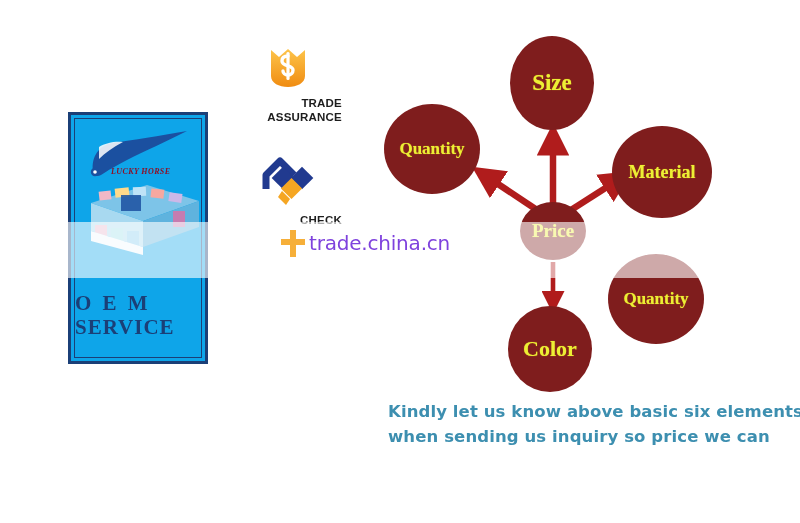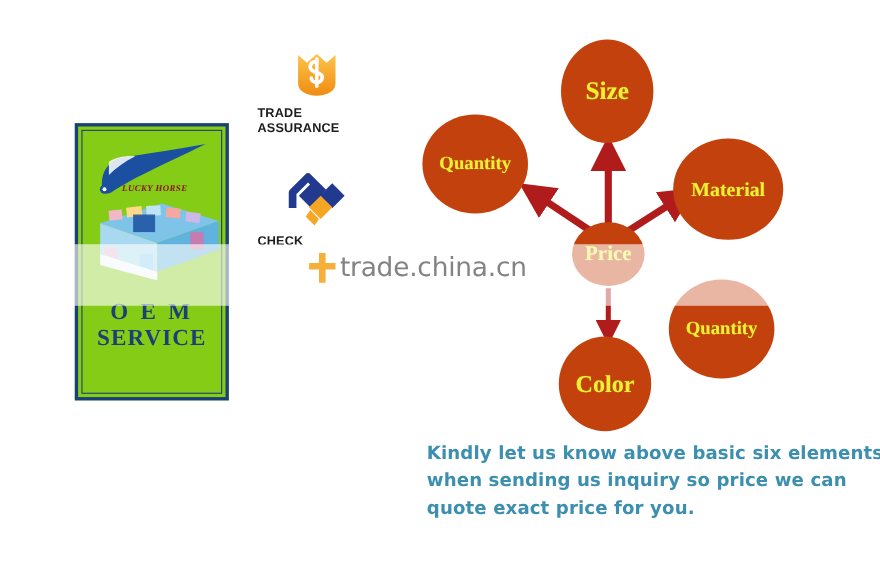--- a/index.html
+++ b/index.html
@@ -14,21 +14,21 @@
     width: 800px; height: 523px;
     background: #ffffff;
   }
 
   
   #oem-panel {
     position: absolute;
     left: 68px; top: 112px;
     width: 140px; height: 252px;
     border: 3px solid #1b3f77;
-    background: #84cc16;
+    background: #0ea5e9;
     padding: 3px;
   }
   #oem-inner {
     width: 100%; height: 100%;
     border: 1px solid #1b3f77;
     position: relative;
     overflow: hidden;
   }
   #logo-swoosh {
     position: absolute; left: 8px; top: 8px;
@@ -40,35 +40,35 @@
     font-style: italic; font-weight: bold;
     font-size: 8px; letter-spacing: .4px;
     color: #8e1128;
     white-space: nowrap;
   }
   #product-box {
     position: absolute; left: 10px; top: 62px;
     width: 118px; height: 74px;
   }
   #oem-title {
-    position: absolute; left: 0; right: 0; top: 152px;
-    text-align: center;
+    position: absolute; left: 0; right: 0; top: 172px;
+    text-align: left;
     font-family: "Liberation Serif", serif;
     font-weight: bold;
     color: #1b3f77;
     line-height: 1.16;
   }
   #oem-title .l1 { font-size: 21px; letter-spacing: 3px; display: block; }
   #oem-title .l2 { font-size: 21px; letter-spacing: 1px; display: block; }
 
   
   .badge {
     position: absolute;
     width: 108px;
-    text-align: left;
+    text-align: right;
   }
   .badge .glyph { display: block; margin: 0 auto; }
   .badge .cap {
     display: block;
     font-family: "Liberation Sans", sans-serif;
     font-weight: bold;
     font-size: 11.5px;
     color: #1d1d1d;
     line-height: 1.22;
     letter-spacing: .2px;
@@ -83,21 +83,21 @@
     position: absolute;
     left: 372px; top: 14px;
     width: 428px; height: 380px;
   }
   #arrow-layer {
     position: absolute; inset: 0;
     width: 428px; height: 380px;
   }
   .node {
     position: absolute;
-    background: #c2410c;
+    background: #7f1d1d;
     border-radius: 50%;
     display: flex;
     align-items: center;
     justify-content: center;
     text-align: center;
   }
   .node span {
     font-family: "Liberation Serif", serif;
     font-weight: bold;
     color: #ecef35;
@@ -149,22 +149,22 @@
   }
   #wm-mark {
     position: absolute;
     left: 280px; top: 6px;
     display: flex;
     align-items: center;
     gap: 3px;
   }
   #wm-text {
     font-family: "DejaVu Sans", sans-serif;
-    font-size: 24px;
-    color: #737373;
+    font-size: 20px;
+    color: #6d28d9;
     opacity: .88;
     letter-spacing: -.2px;
   }
 </style>
 </head>
 <body>
 
 <div id="stage">
 
   <div id="oem-panel">
@@ -276,16 +276,15 @@
       <svg width="26" height="30" viewBox="0 0 26 30">
         <path d="M10 2 L16 2 L16 11 L25 11 L25 17 L16 17 L16 29 L10 29 L10 17 L1 17 L1 11 L10 11 Z" fill="#f5a623" opacity=".9"></path>
       </svg>
       <span id="wm-text">trade.china.cn</span>
     </div>
   </div>
 
   <div id="caption">
     <div>Kindly let us know above basic six elements</div>
     <div>when sending us inquiry so price we can</div>
-    <div>quote exact price for you.</div>
   </div>
 
 </div>
 
 </body></html>

